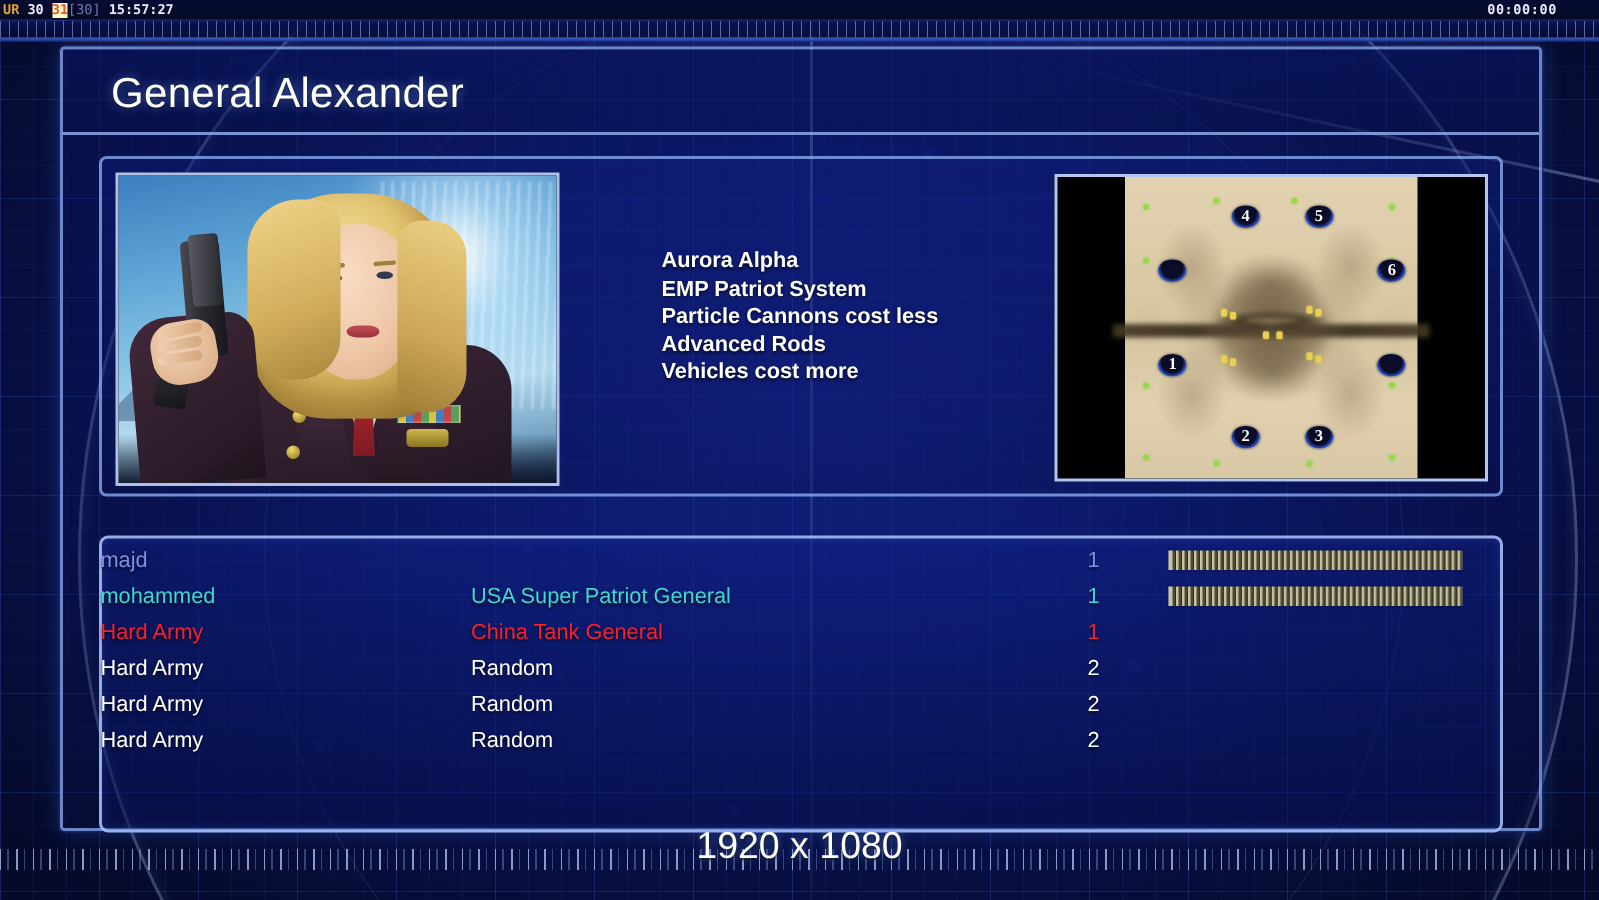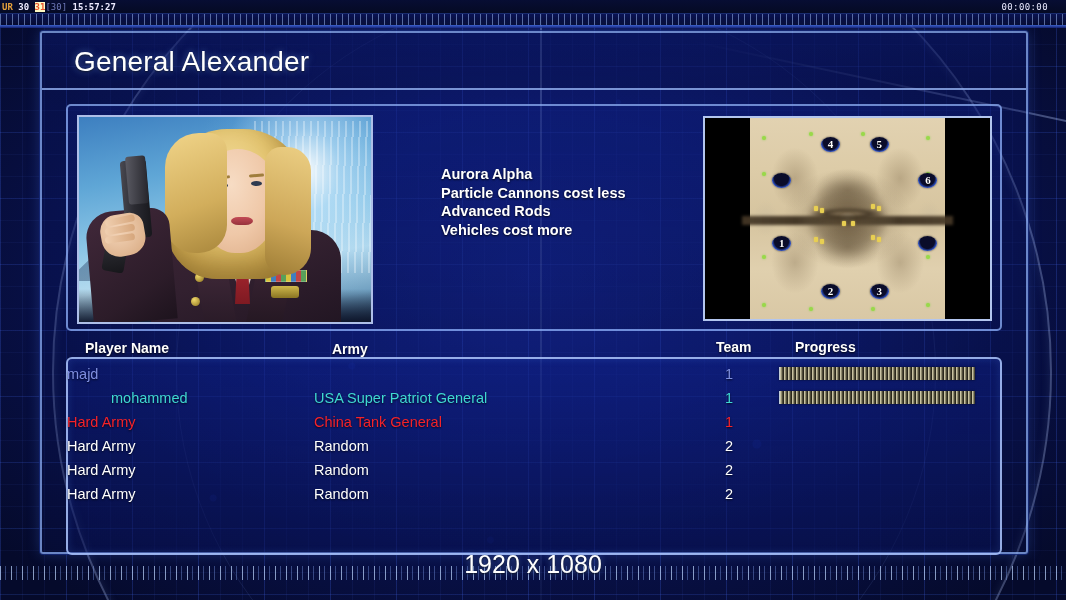--- a/index.html
+++ b/index.html
@@ -117,24 +117,24 @@
     font-family: "DejaVu Sans Mono", monospace;
     font-size: 9px; line-height: 12px;
     white-space: nowrap;
     color: #d8d8ff;
   }
   .tb-or  { color: #e8a23c; font-weight: bold; }
   .tb-w   { color: #eceaff; font-weight: bold; }
   .tb-red { color: #e8532c; font-weight: bold; background:#fef9c3; }
   .tb-dim { color: #6f79b8; }
   .topbar-right {
-    position: absolute; right: 18px; top: 1px;
+    position: absolute; right: 28px; top: 1px;
     font-family: "DejaVu Sans Mono", monospace;
     font-size: 9px; line-height: 12px;
-    color: #e9e9ff; font-weight: normal;
+    color: #e9e9ff; font-weight: bold;
     letter-spacing: .4px;
   }
 
   
   .outer-frame {
     position: absolute;
     left: 40px; top: 31px;
     width: 988px; height: 523px;
     border: 2px solid rgba(150,185,255,.70);
     border-radius: 3px;
@@ -599,20 +599,21 @@
     <div class="p-gun-slide"></div>
     <div class="p-gun-trigger"></div>
     <div class="p-hand"></div>
     <div class="p-finger f1"></div>
     <div class="p-finger f2"></div>
     <div class="p-finger f3"></div>
   </div>
 
   <div class="abilities" id="abilities-list">
       <div class="abil-line">Aurora Alpha</div>
+      <div class="abil-line">EMP Patriot System</div>
       <div class="abil-line">Particle Cannons cost less</div>
       <div class="abil-line">Advanced Rods</div>
       <div class="abil-line">Vehicles cost more</div>
     </div>
 
   <div class="map-frame">
     <div class="map-img">
       <div class="map-terrain"></div>
       <div class="map-crater"></div>
       <div class="map-river"></div>
@@ -645,36 +646,30 @@
           <div class="start-pos" style="left: calc(16% - 9px); top: calc(31% - 7px);"></div>
           <div class="start-pos" style="left: calc(91% - 9px); top: calc(31% - 7px);">6</div>
           <div class="start-pos" style="left: calc(16% - 9px); top: calc(62% - 7px);">1</div>
           <div class="start-pos" style="left: calc(91% - 9px); top: calc(62% - 7px);"></div>
           <div class="start-pos" style="left: calc(41% - 9px); top: calc(86% - 7px);">2</div>
           <div class="start-pos" style="left: calc(66% - 9px); top: calc(86% - 7px);">3</div>
         </div>
     </div>
   </div>
 
-  <div class="list-headers">
-    <div class="col-h name">Player Name</div>
-    <div class="col-h army">Army</div>
-    <div class="col-h team">Team</div>
-    <div class="col-h prog">Progress</div>
-  </div>
 
   <div class="list-panel"></div>
   <div class="rows" id="player-rows">
       <div class="prow">
         <div class="cell name" style="color: rgb(127, 143, 224);">majd</div>
         <div class="cell team" style="color: rgb(127, 143, 224);">1</div>
         <div class="pbar" style="width: 196px;"></div>
       </div>
       <div class="prow">
-        <div class="cell name" style="color: rgb(63, 216, 210); margin-left: 44px;">mohammed</div>
+        <div class="cell name" style="color: rgb(63, 216, 210);">mohammed</div>
         <div class="cell army" style="color: rgb(63, 216, 210);">USA Super Patriot General</div>
         <div class="cell team" style="color: rgb(63, 216, 210);">1</div>
         <div class="pbar" style="width: 196px;"></div>
       </div>
       <div class="prow">
         <div class="cell name" style="color: rgb(244, 34, 42);">Hard Army</div>
         <div class="cell army" style="color: rgb(244, 34, 42);">China Tank General</div>
         <div class="cell team" style="color: rgb(244, 34, 42);">1</div>
       </div>
       <div class="prow">

